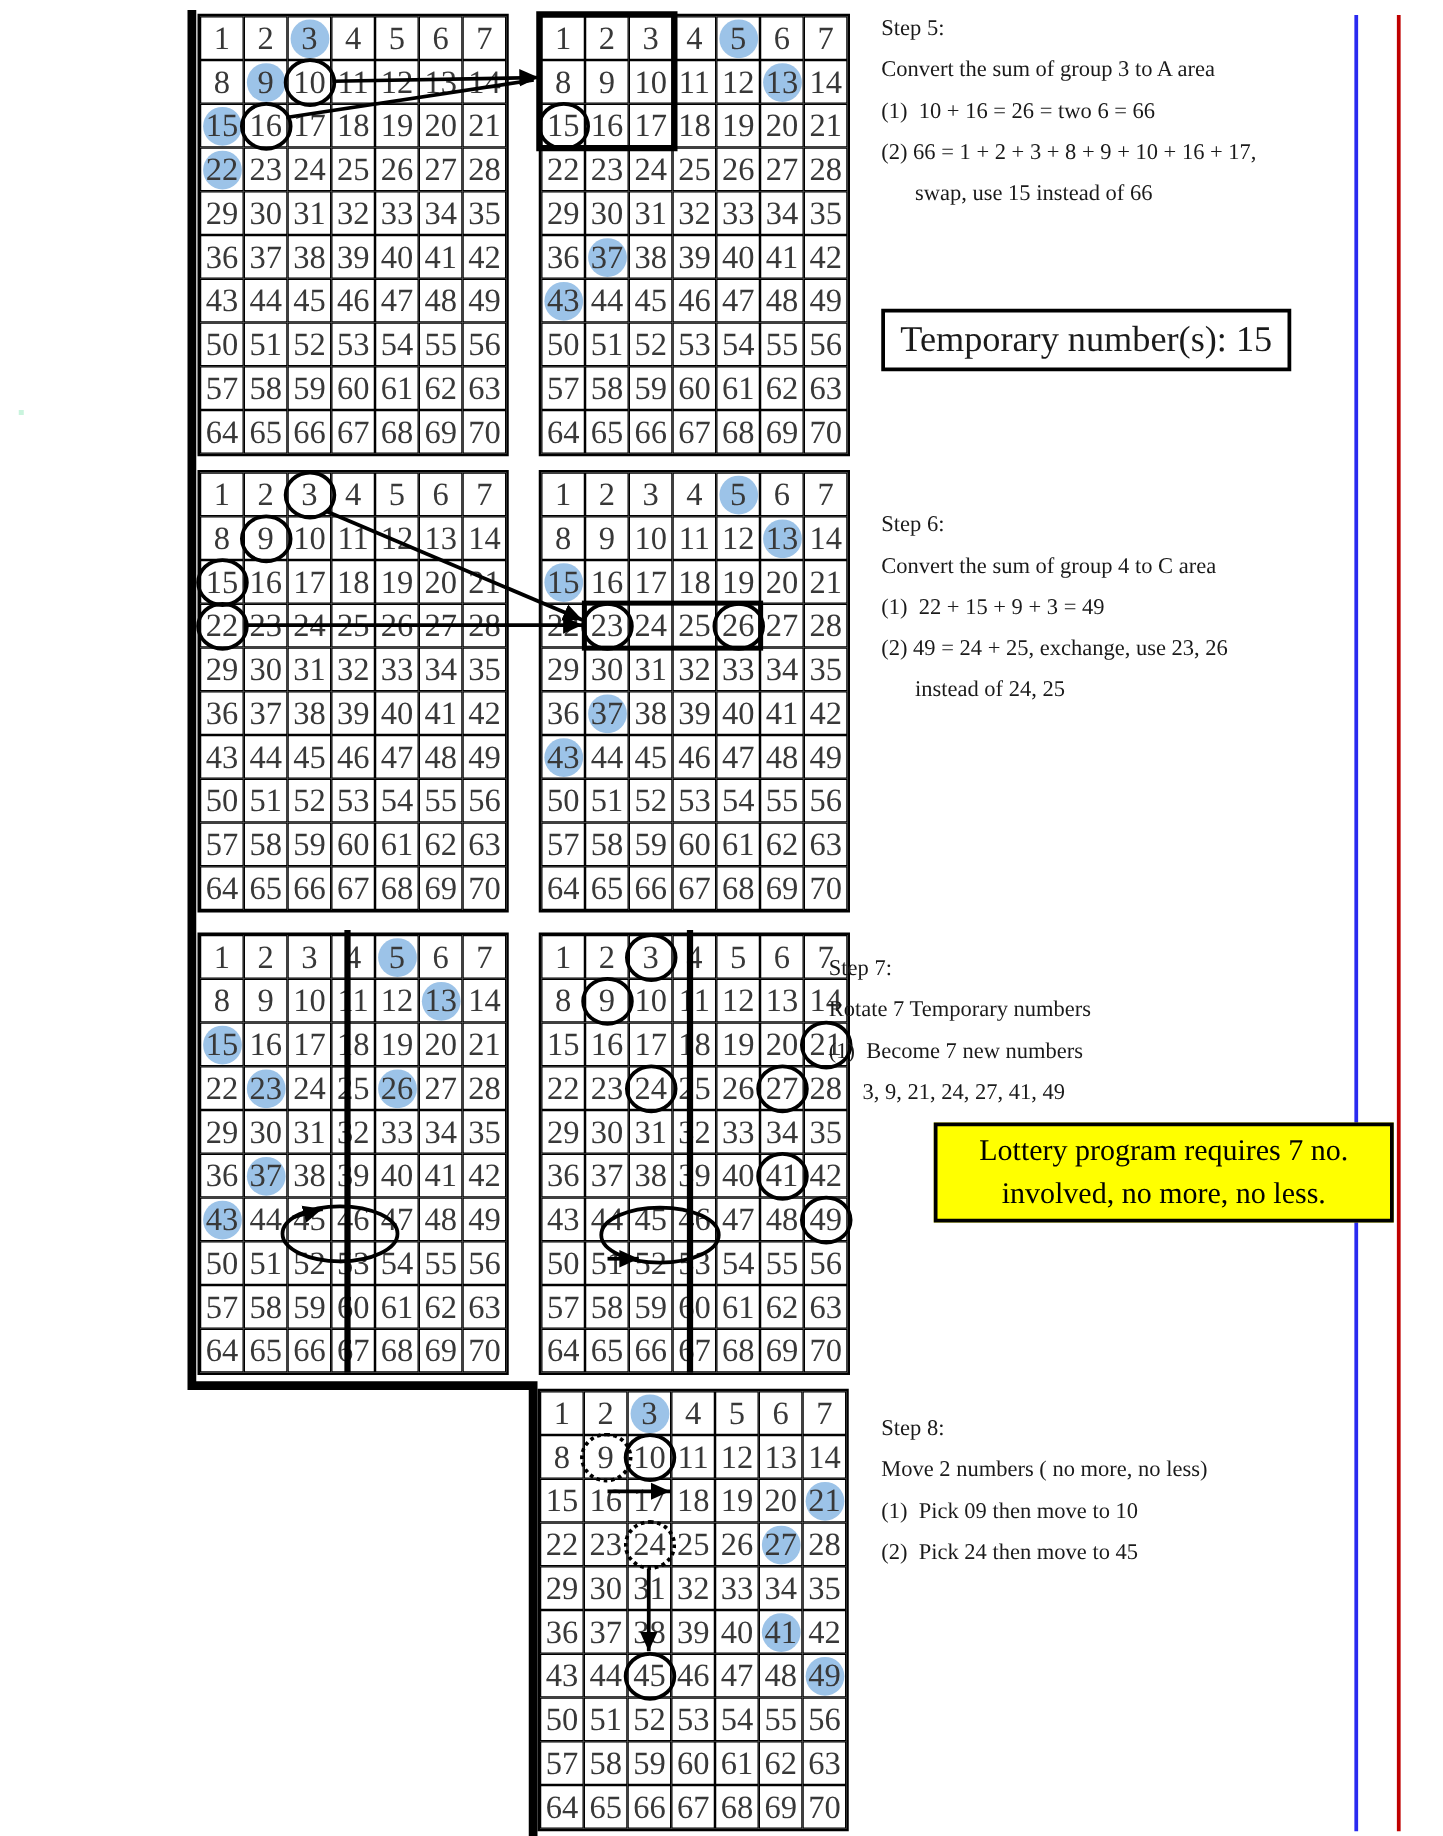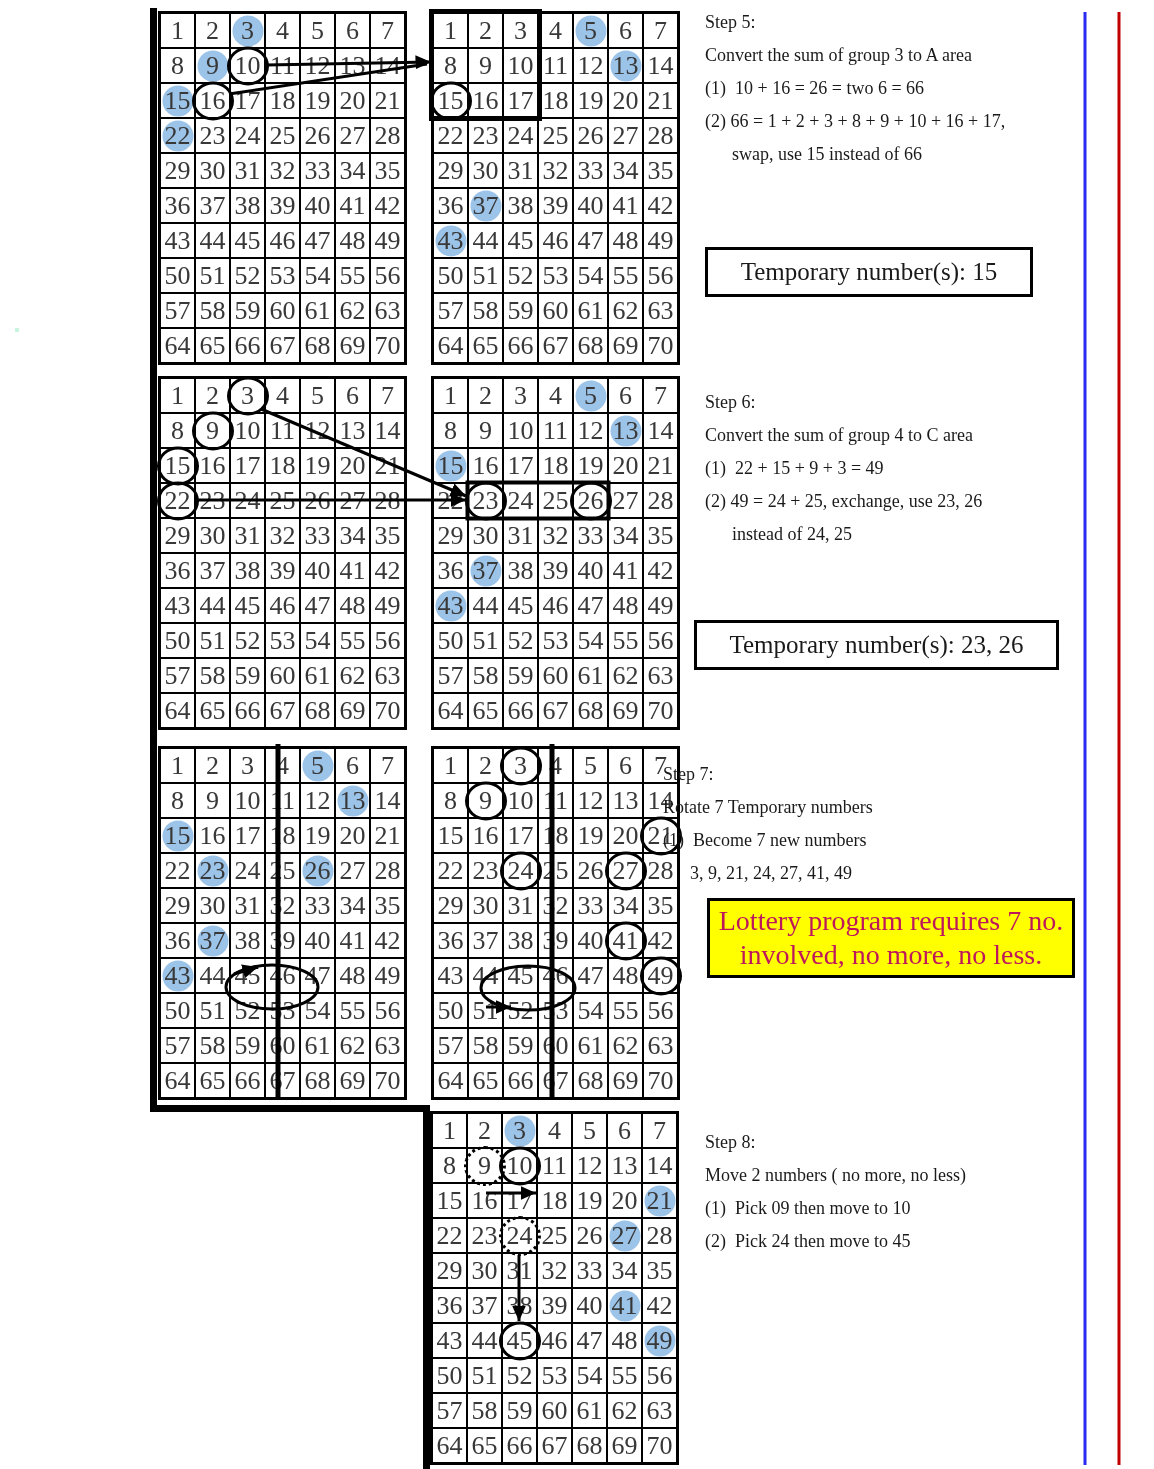--- a/index.html
+++ b/index.html
@@ -12,25 +12,25 @@
         align-items:center;justify-content:center;font-size:26px;color:#383838;}
   .cell span{position:relative;z-index:1;}
   .cell.hl::before{content:"";position:absolute;left:50%;top:50%;width:31px;height:31px;
         transform:translate(-50%,-50%);background:#9cc3e8;border-radius:50%;z-index:0;}
   .cell.circ::after{content:"";position:absolute;left:50%;top:50%;width:36px;height:33px;
         transform:translate(-50%,-50%);border:3px solid #000;border-radius:50%;z-index:2;}
   .cell.dot::after{content:"";position:absolute;left:50%;top:50%;width:36px;height:34px;
         transform:translate(-50%,-50%);border:3px dotted #000;border-radius:50%;z-index:2;}
   .step-text{position:absolute;z-index:8;font-size:18px;line-height:33px;color:#1a1a1a;
         white-space:pre-wrap;}
-  .temp-box{position:absolute;z-index:8;border:3px solid #000;font-size:25px;color:#1a1a1a;
+  .temp-box{position:absolute;z-index:8;border:3px solid #000;font-size:29px;color:#1a1a1a;
         display:flex;align-items:center;justify-content:center;background:#fff;}
   .note-box{position:absolute;z-index:8;border:3px solid #000;background:#ffff00;
-        font-size:28px;line-height:34px;color:#be185d;text-align:center;white-space:pre-line;
-        display:flex;align-items:center;justify-content:center;}
+        font-size:24px;line-height:34px;color:#000000;text-align:center;white-space:pre-line;
+        display:flex;align-items:center;justify-content:center;margin-left:40px;}
   .speck{position:absolute;z-index:1;width:4px;height:4px;background:#c9f4dd;}
 </style>
 </head>
 <body>
 
 <div class="page">
 
   <div class="num-grid" style="left:158px;top:11px">
       <div class="cell">
         <span>1</span>
@@ -1514,36 +1514,35 @@
       <div class="cell">
         <span>70</span>
       </div>
     </div>
 
   <div class="step-text" style="left:705px;top:6px">Step 5:
 Convert the sum of group 3 to A area
 (1)  10 + 16 = 26 = two 6 = 66
 (2) 66 = 1 + 2 + 3 + 8 + 9 + 10 + 16 + 17,
       swap, use 15 instead of 66</div>
-  <div class="step-text" style="left:705px;top:386px">Step 6:
+  <div class="step-text" style="left:705px;top:403px">Step 6:
 Convert the sum of group 4 to C area
 (1)  22 + 15 + 9 + 3 = 49
 (2) 49 = 24 + 25, exchange, use 23, 26
       instead of 24, 25</div>
   <div class="step-text" style="left:663px;top:758px">Step 7:
 Rotate 7 Temporary numbers
 (1)  Become 7 new numbers
       3, 9, 21, 24, 27, 41, 49</div>
   <div class="step-text" style="left:705px;top:1126px">Step 8:
 Move 2 numbers ( no more, no less)
 (1)  Pick 09 then move to 10
 (2)  Pick 24 then move to 45</div>
 
   <div class="temp-box" style="left:705px;top:247px;width:322px;height:44px">Temporary number(s):  15</div>
-  <div class="temp-box" style="left:694px;top:620px;width:359px;height:44px">Temporary number(s):  23, 26</div>
   <div class="note-box" style="left:707px;top:898px;width:362px;height:74px">Lottery program requires 7 no.
 involved, no more, no less.</div>
 
   <div class="speck" style="left:15px;top:328px"></div>
 
   <svg class="overlay" width="1154" height="1469" viewBox="0 0 1154 1469">
     <defs>
       <marker id="ah" markerUnits="userSpaceOnUse" markerWidth="18" markerHeight="16" refX="15.5" refY="7.5" orient="auto">
         <path d="M0,0.5 L15.5,7.5 L0,14.5 Z" fill="#000"></path>
       </marker>

